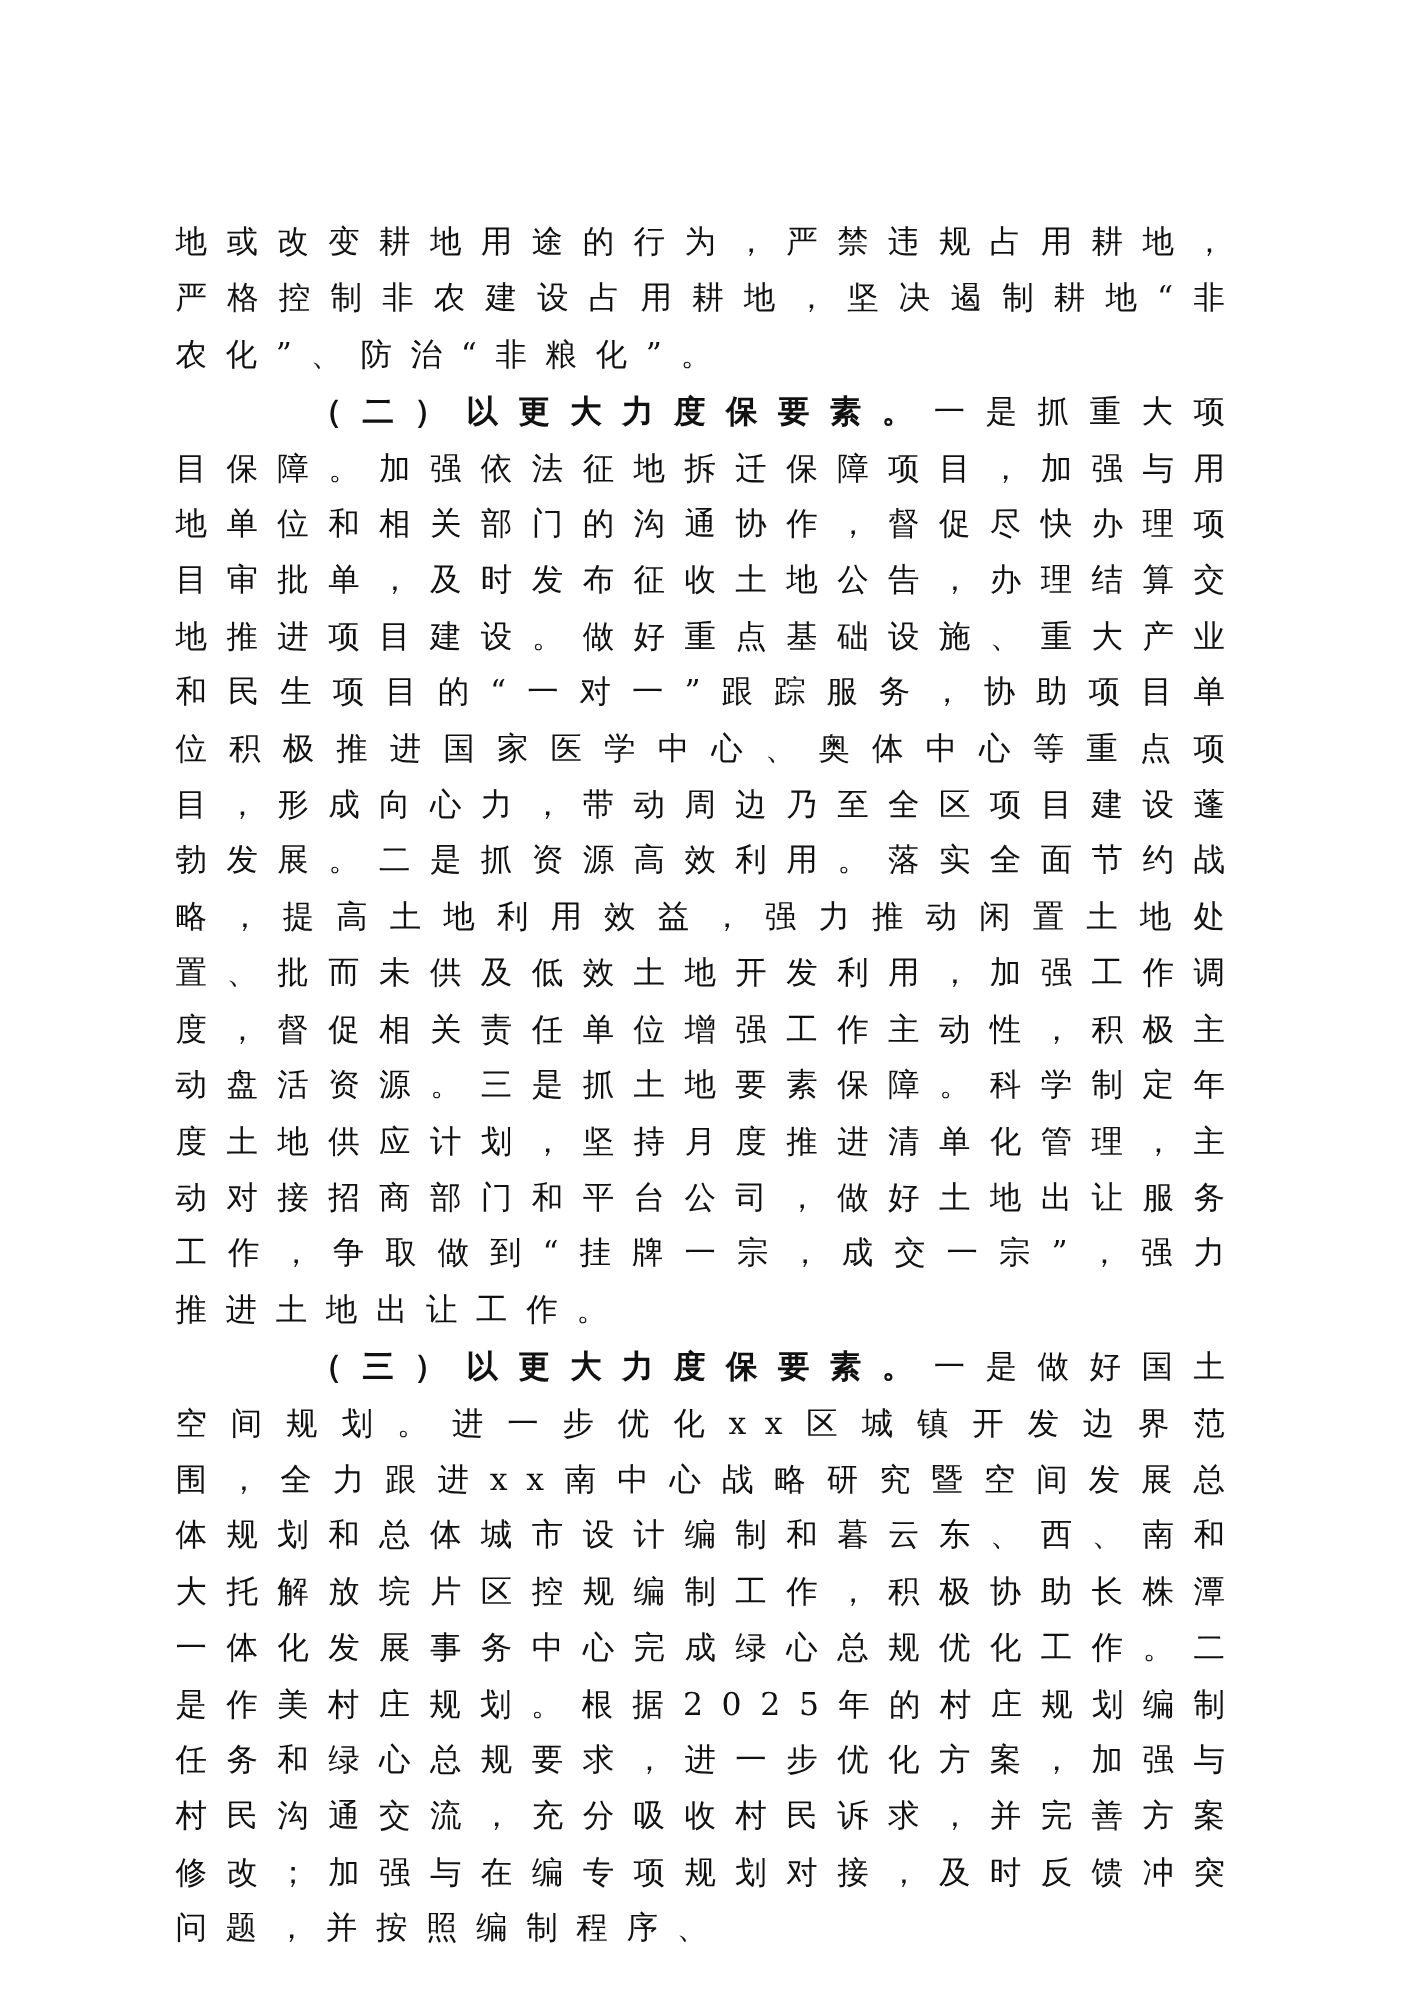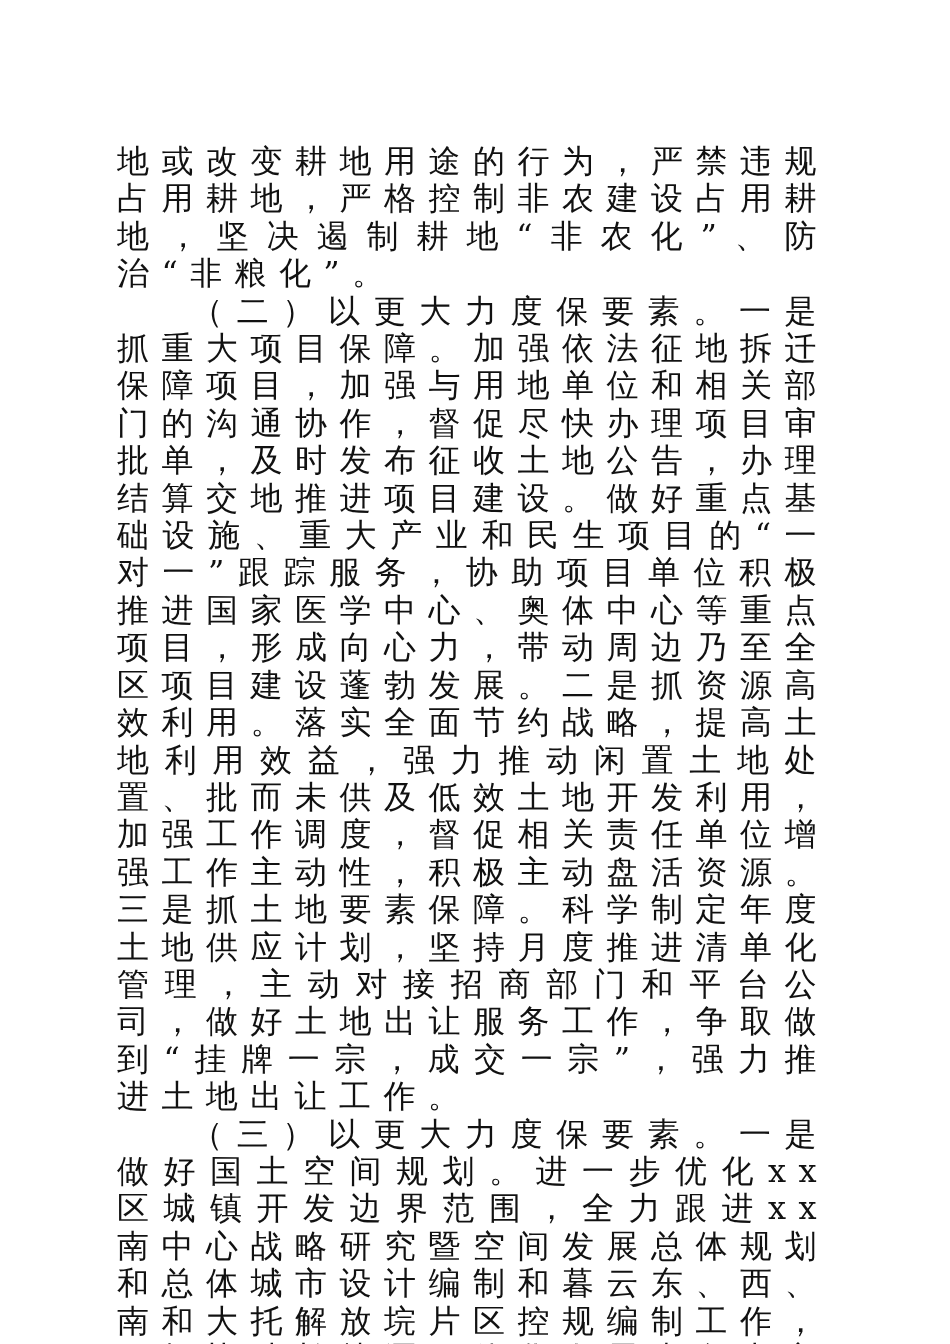--- a/index.html
+++ b/index.html
@@ -16,32 +16,33 @@
     color: #111111;
   }
   .page {
     position: absolute;
     left: 117px;
     top: 143px;
     width: 712px;
   }
   .para {
     margin: 0;
-    font-size: 32px;
+    font-size: 21px;
     line-height: 37.4px;
     letter-spacing: 12.4px;
     text-align: justify;
     text-justify: inter-character;
     word-break: break-all;
   }
   .para.indent {
     text-indent: 74px;
   }
   .heading {
-    font-weight: normal;
+    font-weight: bold;
+    margin-left: 16px;
   }
 </style>
 </head>
 <body>
 
 <div class="page">
   <p class="para"><span>地或改变耕地用途的行为，严禁违规占用耕地，严格控制非农建设占用耕地，坚决遏制耕地“非农化”、防治“非粮化”。</span></p>
   <p class="para indent"><span class="heading">（二）以更大力度保要素。</span><span>一是抓重大项目保障。加强依法征地拆迁保障项目，加强与用地单位和相关部门的沟通协作，督促尽快办理项目审批单，及时发布征收土地公告，办理结算交地推进项目建设。做好重点基础设施、重大产业和民生项目的“一对一”跟踪服务，协助项目单位积极推进国家医学中心、奥体中心等重点项目，形成向心力，带动周边乃至全区项目建设蓬勃发展。二是抓资源高效利用。落实全面节约战略，提高土地利用效益，强力推动闲置土地处置、批而未供及低效土地开发利用，加强工作调度，督促相关责任单位增强工作主动性，积极主动盘活资源。三是抓土地要素保障。科学制定年度土地供应计划，坚持月度推进清单化管理，主动对接招商部门和平台公司，做好土地出让服务工作，争取做到“挂牌一宗，成交一宗”，强力推进土地出让工作。</span></p>
   <p class="para indent"><span class="heading">（三）以更大力度保要素。</span><span>一是做好国土空间规划。进一步优化xx区城镇开发边界范围，全力跟进xx南中心战略研究暨空间发展总体规划和总体城市设计编制和暮云东、西、南和大托解放垸片区控规编制工作，积极协助长株潭一体化发展事务中心完成绿心总规优化工作。二是作美村庄规划。根据2025年的村庄规划编制任务和绿心总规要求，进一步优化方案，加强与村民沟通交流，充分吸收村民诉求，并完善方案修改；加强与在编专项规划对接，及时反馈冲突问题，并按照编制程序、</span></p>
 </div>

